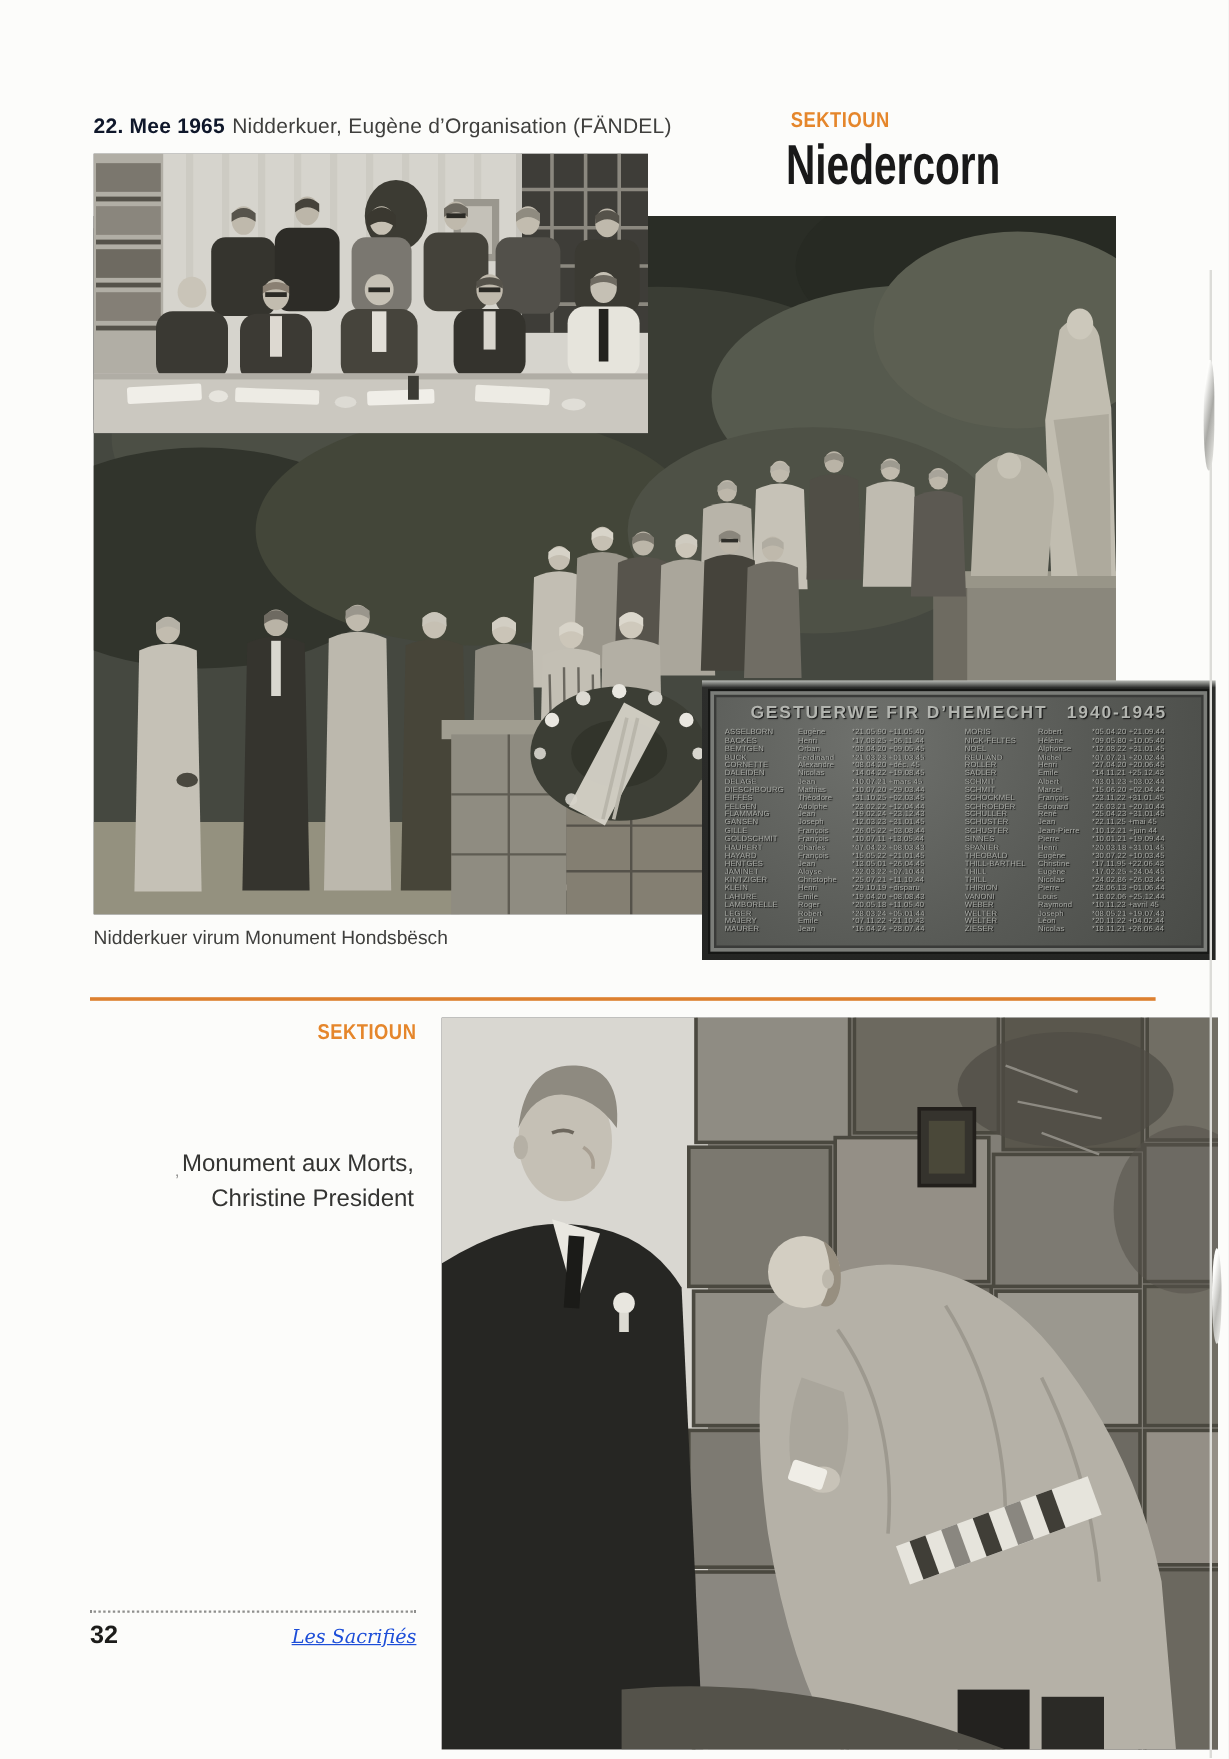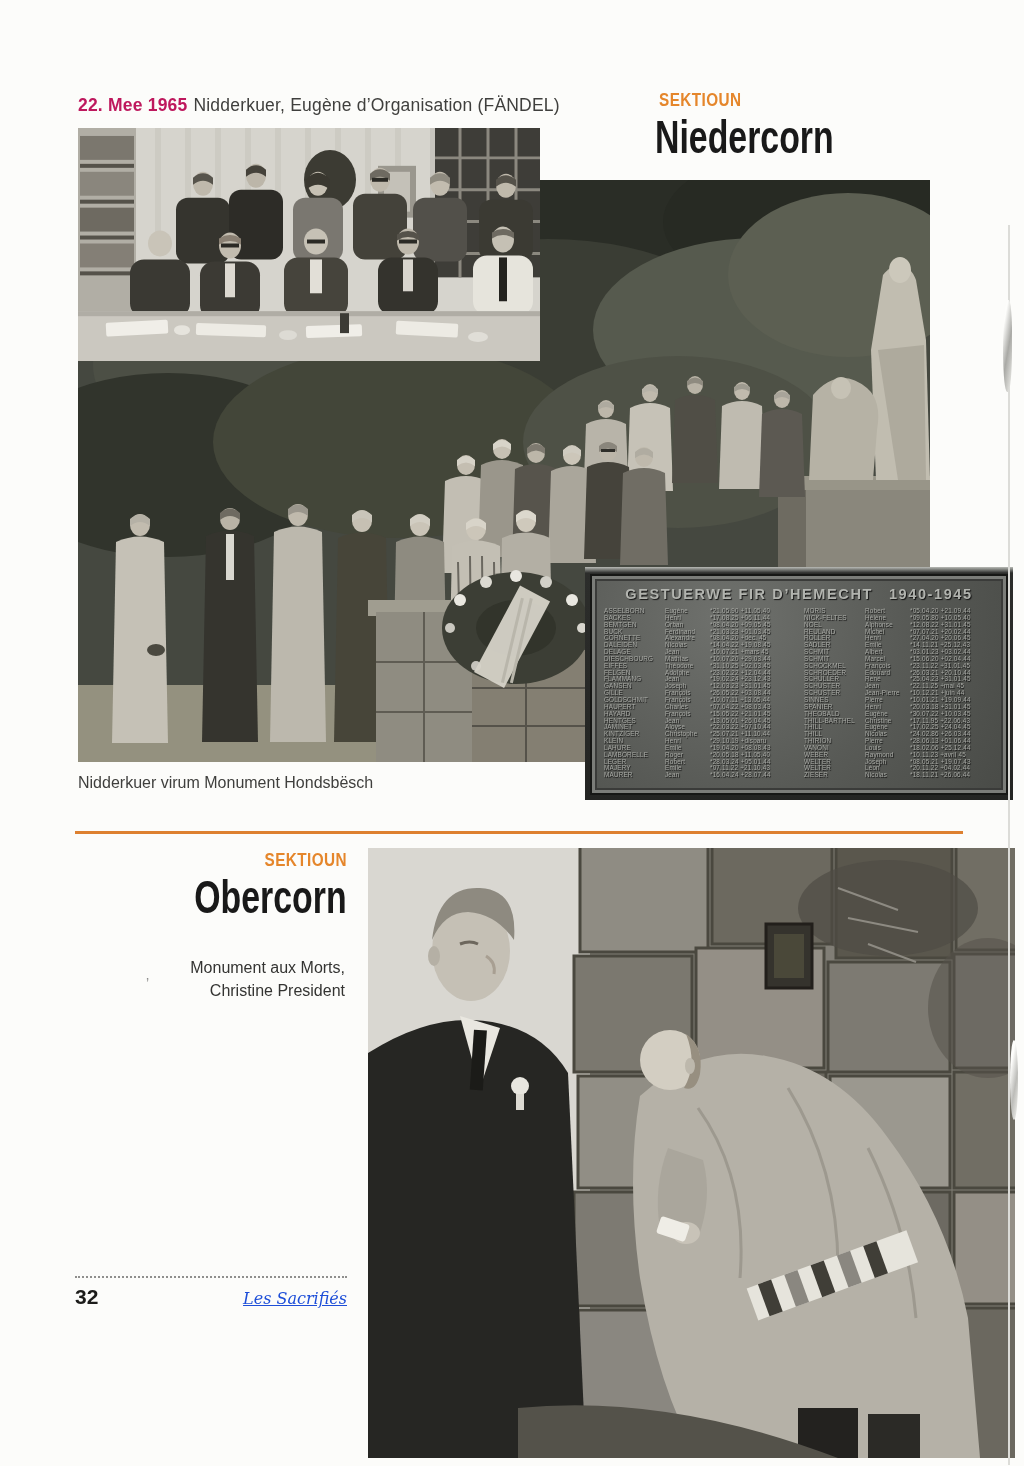--- a/index.html
+++ b/index.html
@@ -1,33 +1,33 @@
 <!DOCTYPE html>
 <html><head>
 <meta charset="utf-8">
 <style>
   html,body{margin:0;padding:0;background:#e8e8e6;}
   .page{position:relative;width:1024px;height:1466px;margin:0 auto;background:#fcfcfa;
         font-family:"Liberation Sans",sans-serif;overflow:hidden;}
   .abs{position:absolute;}
   
   .caption-top{left:78px;top:95px;font-size:17.5px;color:#3f3f3d;letter-spacing:.2px;}
-  .caption-top .date{font-weight:700;color:#be185d;margin-right:6px;}
+  .caption-top .date{font-weight:700;color:#0f172a;margin-right:6px;}
   
   .kicker{font-weight:700;font-size:18px;letter-spacing:.5px;color:#e5862b;
           display:inline-block;transform:scaleX(.85);}
   .sec-title{font-weight:700;font-size:47px;line-height:1;color:#191919;
              display:inline-block;transform:scaleX(.72);}
   .head-nd{left:655px;top:90px;text-align:left;}
   .head-nd .kicker{transform-origin:left center;margin-left:4px;}
   .head-nd .sec-title{transform-origin:left center;margin-top:2px;}
   .head-ob{right:677px;top:850px;text-align:right;width:320px;}
   .head-ob .kicker{transform-origin:right center;}
   .head-ob .sec-title{transform-origin:right center;margin-top:2px;}
-  .caption-ob{right:679px;top:956px;width:300px;text-align:right;font-size:16px;
+  .caption-ob{right:679px;top:956px;width:300px;text-align:right;font-size:20px;
               color:#343432;line-height:1.45;}
   .stray{left:146px;top:975px;font-size:14px;color:#8d8d8b;}
   
   .photo{position:absolute;overflow:hidden;background:#777;}
   .photo svg{display:block;width:100%;height:100%;}
   .ph-committee{left:78px;top:128px;width:462px;height:233px;z-index:3;}
   .ph-group{left:78px;top:180px;width:852px;height:582px;z-index:2;}
   .ph-plaque{left:585px;top:567px;width:428px;height:233px;z-index:4;
              background:linear-gradient(180deg,#b9bbb6 0,#2c2d2b 6px,#242523 100%);padding:0;}
   .ph-obercorn{left:368px;top:848px;width:647px;height:610px;z-index:2;}
@@ -42,21 +42,21 @@
   .plaque-title{display:flex;justify-content:center;gap:16px;margin-top:7px;
                 font-size:14.5px;font-weight:700;letter-spacing:1.6px;color:#b2b4af;
                 text-shadow:1px 1px 1px rgba(8,8,8,.85);}
   .plaque-cols{display:flex;gap:10px;padding:6px 9px 0 9px;}
   .plaque-col{flex:1;}
   .prow{display:grid;grid-template-columns:61px 45px auto;font-size:6.4px;
         line-height:6.85px;letter-spacing:.15px;white-space:nowrap;
         text-shadow:.7px .7px .8px rgba(8,8,8,.9);}
   .pdt{text-align:left;}
   
-  .footer{left:75px;top:1276px;width:272px;border-top:2px dotted #8f8f8d;padding-top:7px;
+  .footer{left:75px;top:1342px;width:272px;border-top:2px dotted #8f8f8d;padding-top:7px;
           display:flex;justify-content:space-between;align-items:baseline;z-index:5;}
   .footer .num{font-size:21px;font-weight:700;color:#1c1c1a;}
   .footer .book{font-family:"DejaVu Serif",serif;font-style:italic;font-size:16px;color:#1d4ed8;text-decoration:underline;}
   
   .page-edge-line{left:1008px;top:225px;width:2px;height:1240px;background:#dcdcd8;z-index:6;}
   .page-curl-a{left:1003px;top:300px;width:9px;height:92px;border-radius:60% 40% 50% 50%;
                background:linear-gradient(100deg,#fdfdfb 20%,#a9a9a5 55%,#e3e3df 90%);z-index:7;}
   .page-curl-b{left:1010px;top:1040px;width:8px;height:80px;border-radius:50%;
                background:linear-gradient(100deg,#fdfdfb 25%,#bcbcb8 60%,#eeeeea 95%);z-index:7;}
 </style>
@@ -660,21 +660,20 @@
       </div>
     </div>
   </div>
 
   <div class="abs caption-mid">Nidderkuer virum Monument Hondsbësch</div>
 
   <div class="abs divider"></div>
 
   <div class="abs head-ob">
     <div><span class="kicker">SEKTIOUN</span></div>
-    <div><span class="sec-title">Obercorn</span></div>
   </div>
   <div class="abs caption-ob">
     <div>Monument aux Morts,</div>
     <div>Christine President</div>
   </div>
   <div class="abs stray">’</div>
 
   <div class="photo ph-obercorn">
     <svg viewBox="0 0 647 610" preserveAspectRatio="none">
       <rect width="647" height="610" fill="#817e76"></rect>

